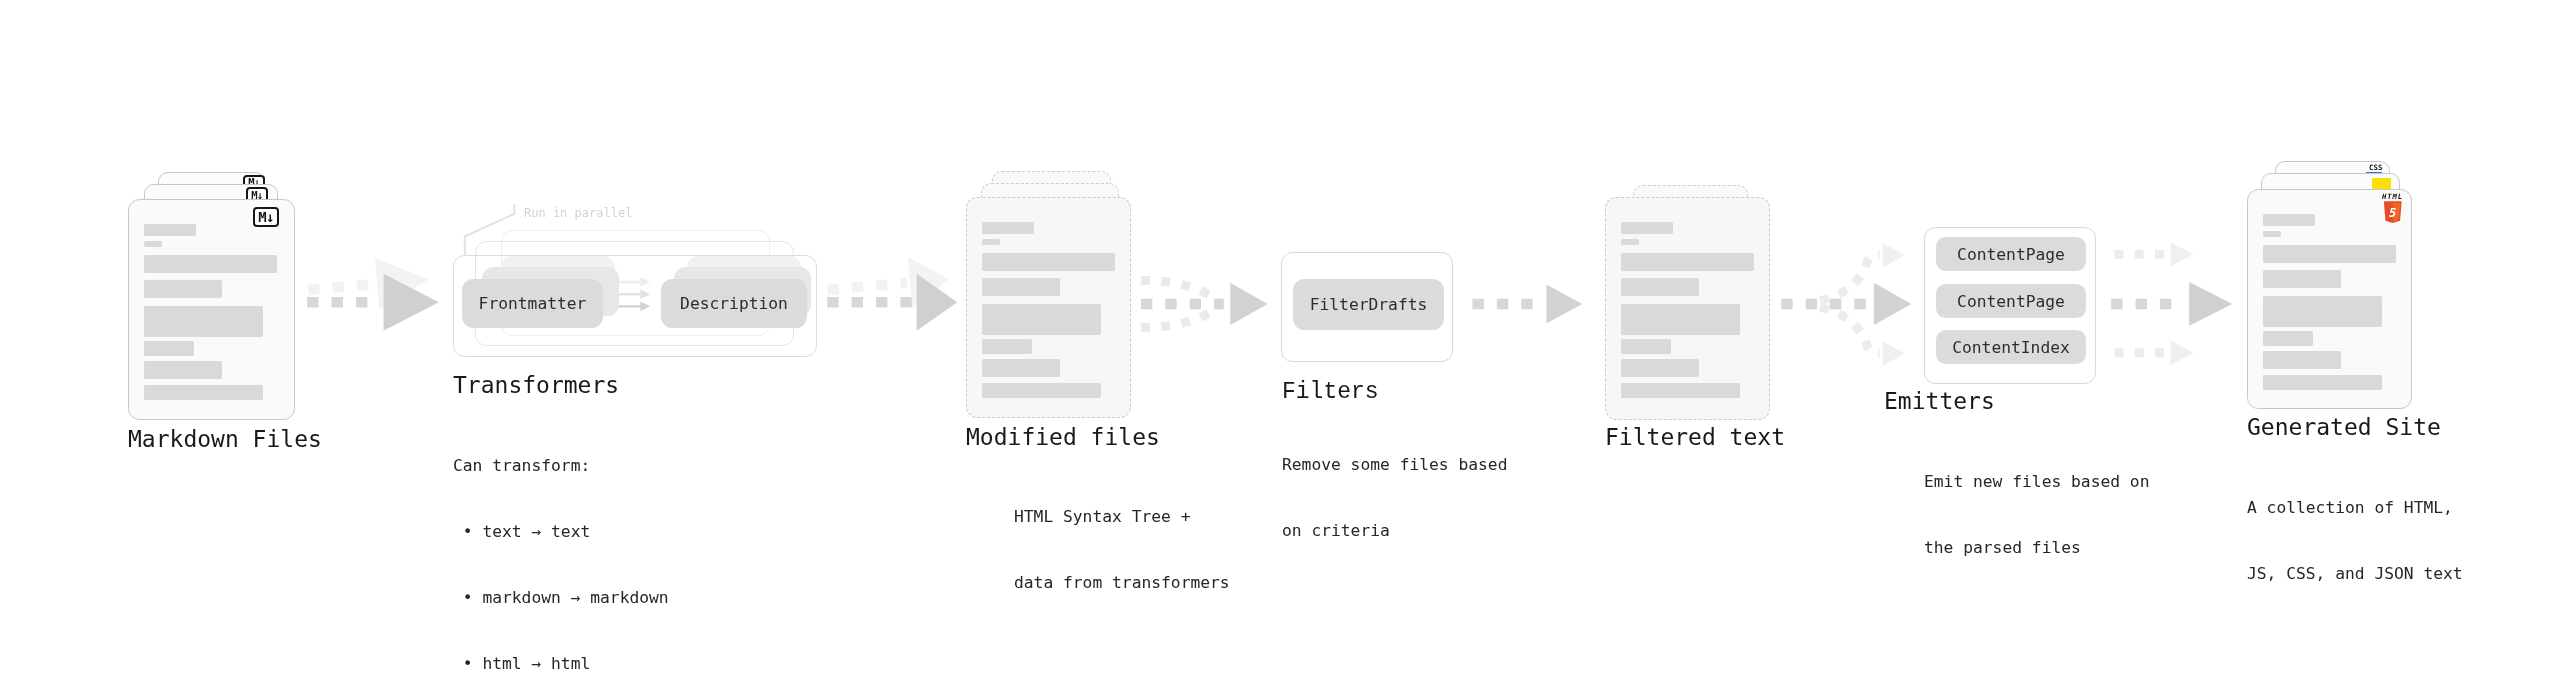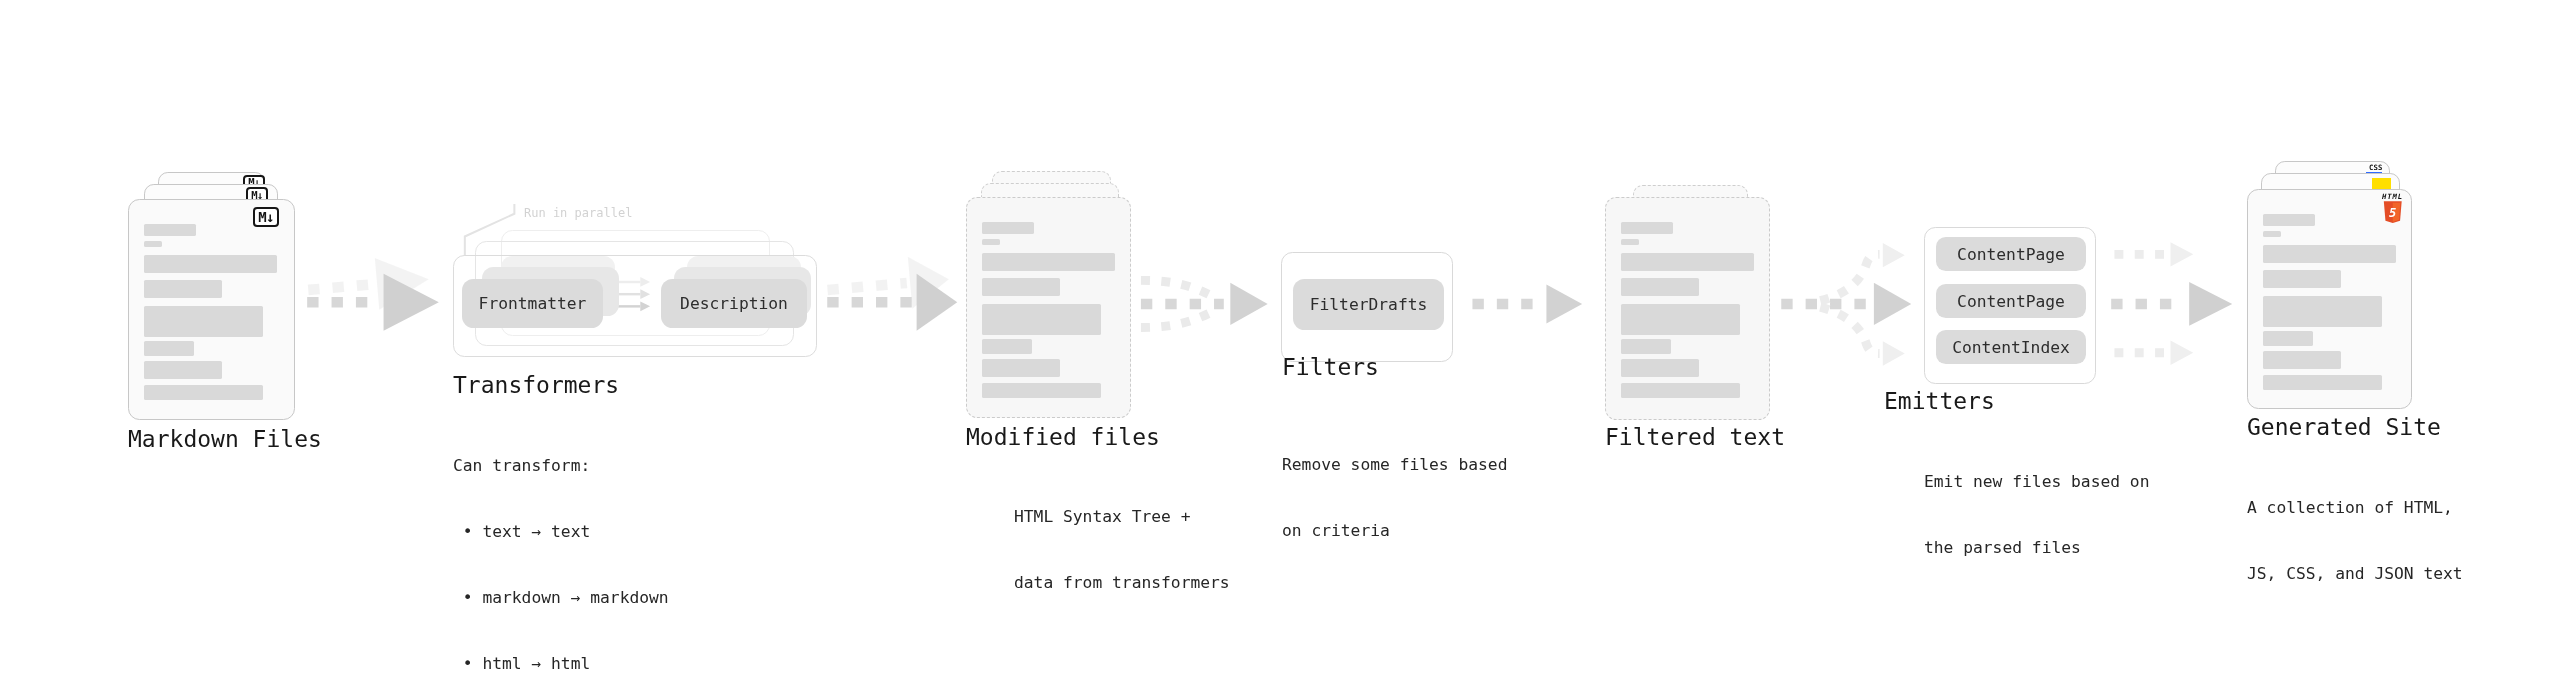--- a/index.html
+++ b/index.html
@@ -174,21 +174,21 @@
     <div class="h" style="left:966px; top:423px;">Modified files</div>
     <div class="sub" style="left:966px; top:462px;margin-left:48px;">
       <div>HTML Syntax Tree +</div>
       <div>data from transformers</div>
     </div>
   </div>
 
   <div>
     <div class="card" style="left:1281px; top:252px; width:172px; height:110px;"></div>
     <div class="pill" style="left:1293px; top:279px; width:151px; height:51px;">FilterDrafts</div>
-    <div class="h" style="left:1282px; top:353px;">Filters</div>
+    <div class="h" style="left:1282px; top:378px;font-family:Liberation Mono, monospace;">Filters</div>
     <div class="sub" style="left:1282px; top:410px;">
       <div>Remove some files based</div>
       <div>on criteria</div>
     </div>
   </div>
 
   <div>
     <div class="sheet dashed z2" style="left:1633px; top:185px; width:115px;"></div>
     <div class="doc dashed" style="left:1605px; top:197px; width:165px; height:223px;">
       <i class="dl" style="top:24.4px;width:52px;height:11.4px"></i>

